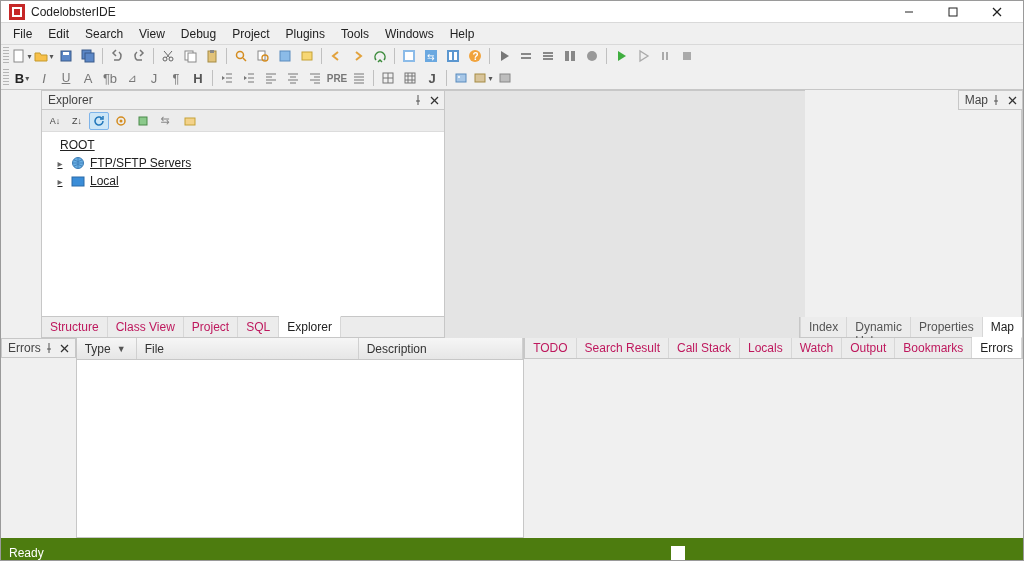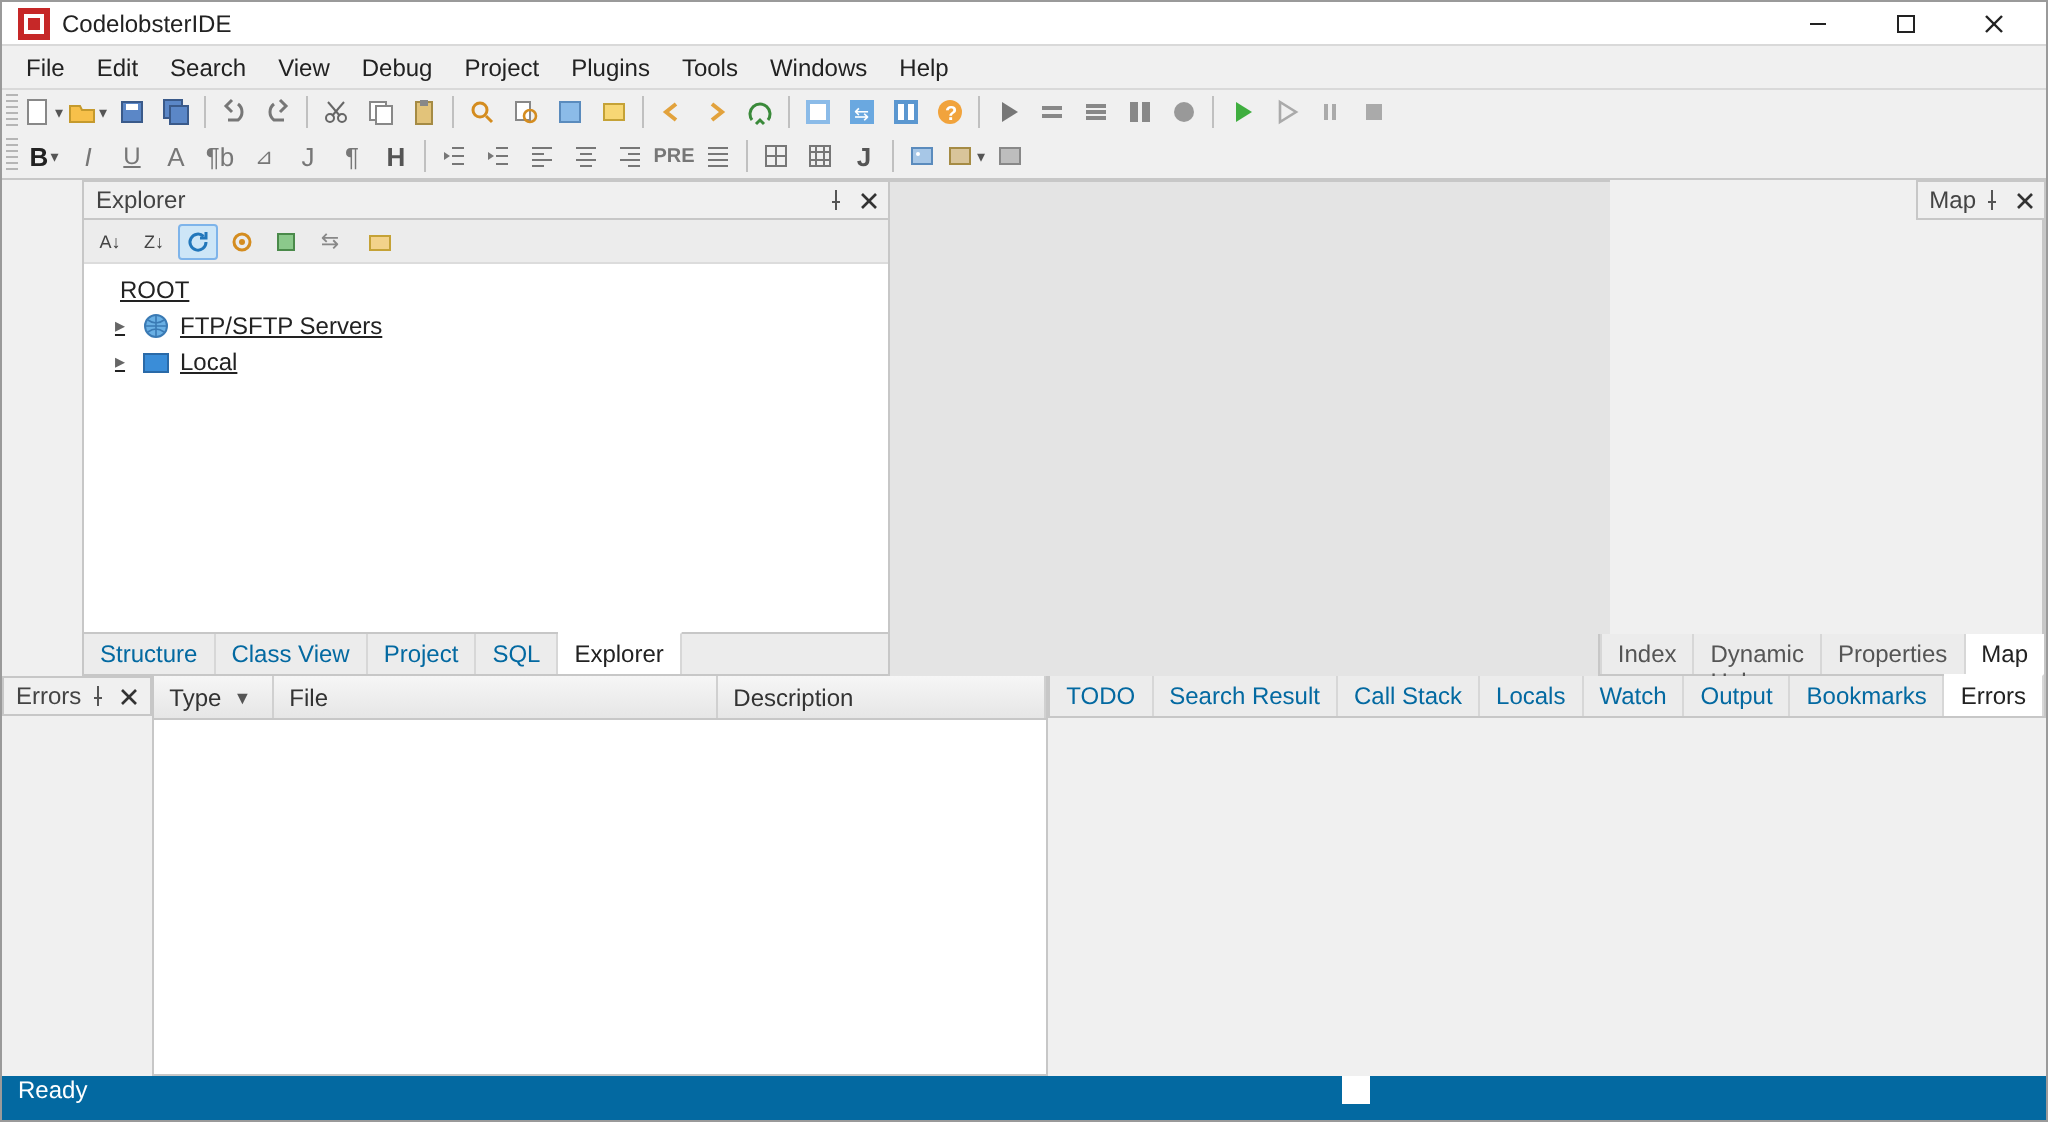--- a/index.html
+++ b/index.html
@@ -41,37 +41,37 @@
 .tree { padding:4px 6px; font-size:12px; color:#222; }
 .tree .node { display:flex; align-items:center; height:18px;text-decoration:underline; }
 .tree .exp { width:12px; text-align:center; color:#666; font-size:10px;}
 .tree .icon { width:16px; height:14px; margin:0 4px; display:flex; align-items:center; justify-content:center;}
 
 .center { flex:1; background:#e4e4e4; border-top:1px solid #c7c7c7;}
 
 .map { width: 218px; display:flex; flex-direction:column;align-items:flex-end;}
 
 .pane-tabs { height:21px; display:flex; border:1px solid #c7c7c7; border-top:none; background:#ececec;}
-.pane-tabs .tab{ padding:3px 8px; font-size:12px; color:#0369a1; border-right:1px solid #d7d7d7; cursor:default;}
+.pane-tabs .tab{ padding:3px 8px; font-size:12px; color:#be185d; border-right:1px solid #d7d7d7; cursor:default;}
 .pane-tabs .tab.active{ background:#fff; color:#222; border-top:1px solid #fff; margin-top:-1px;}
 .pane-tabs .tabr{ padding:3px 8px; font-size:12px; color:#555; border-left:1px solid #d7d7d7; cursor:default;}
 .pane-tabs .tabr.active{ background:#fff; color:#222;}
 
 
 .bottom-dock { height: 200px; display:flex; flex-direction:row; }
 .errors-body{ flex:1; background:#fff; border:1px solid #c7c7c7; border-top:none; display:flex; flex-direction:column;}
 .errors-headers{ height:22px; display:flex; background:linear-gradient(#f6f6f6,#e6e6e6); border-bottom:1px solid #c7c7c7;}
 .errors-headers .col{ padding:4px 8px; border-right:1px solid #d0d0d0; font-size:12px; color:#333; display:flex; align-items:center;}
 .errors-headers .sort{ font-size:9px; margin-left:6px; color:#555;}
 .errors-headers .c1{ width:60px;}
 .errors-headers .c2{ width:222px;}
 .errors-headers .c3{ flex:1;text-align:center;}
 
 
-.statusbar { height:22px; background:#0369a1; color:#fff; display:flex; align-items:flex-start; padding:0 8px; font-size:12px;}
+.statusbar { height:22px; background:#4d7c0f; color:#fff; display:flex; align-items:flex-end; padding:0 8px; font-size:12px;}
 .statusbar .prog{ width:14px; height:14px; background:#fff; margin-left:auto; margin-right:330px; }
 
 svg { display:block; }
 </style>
 </head>
 <body>
 
 <div class="window">
 
   <div class="titlebar">

